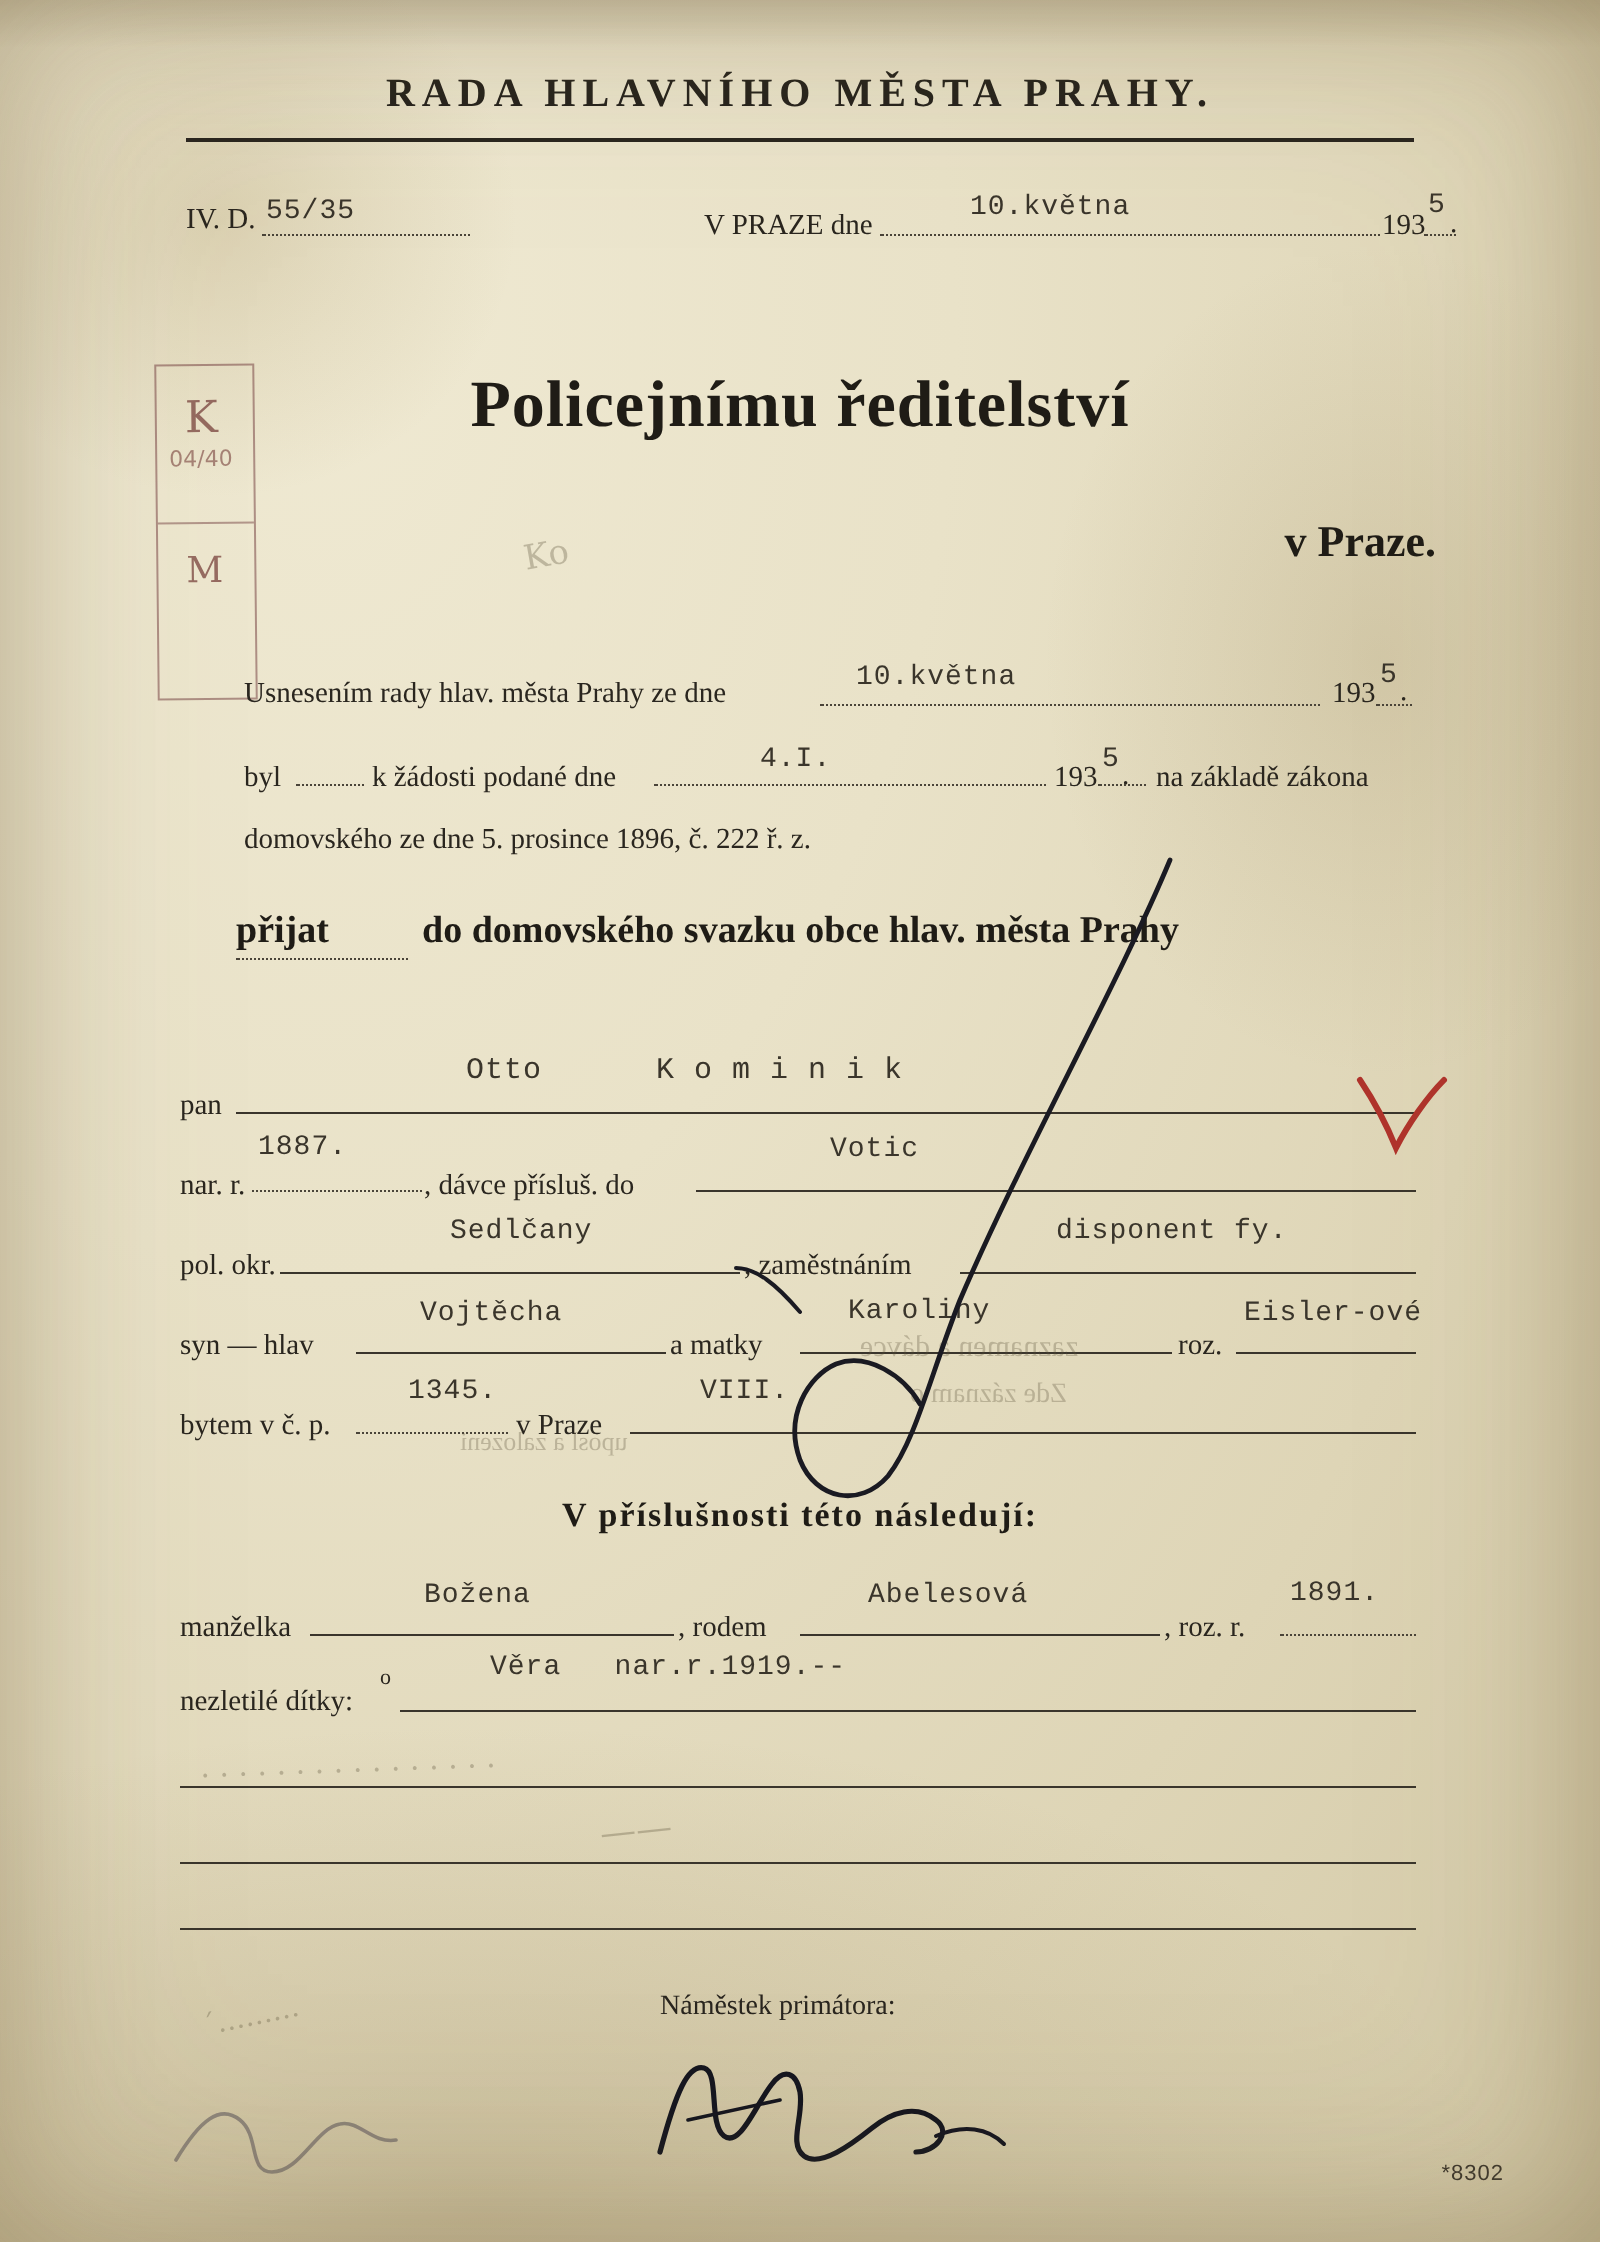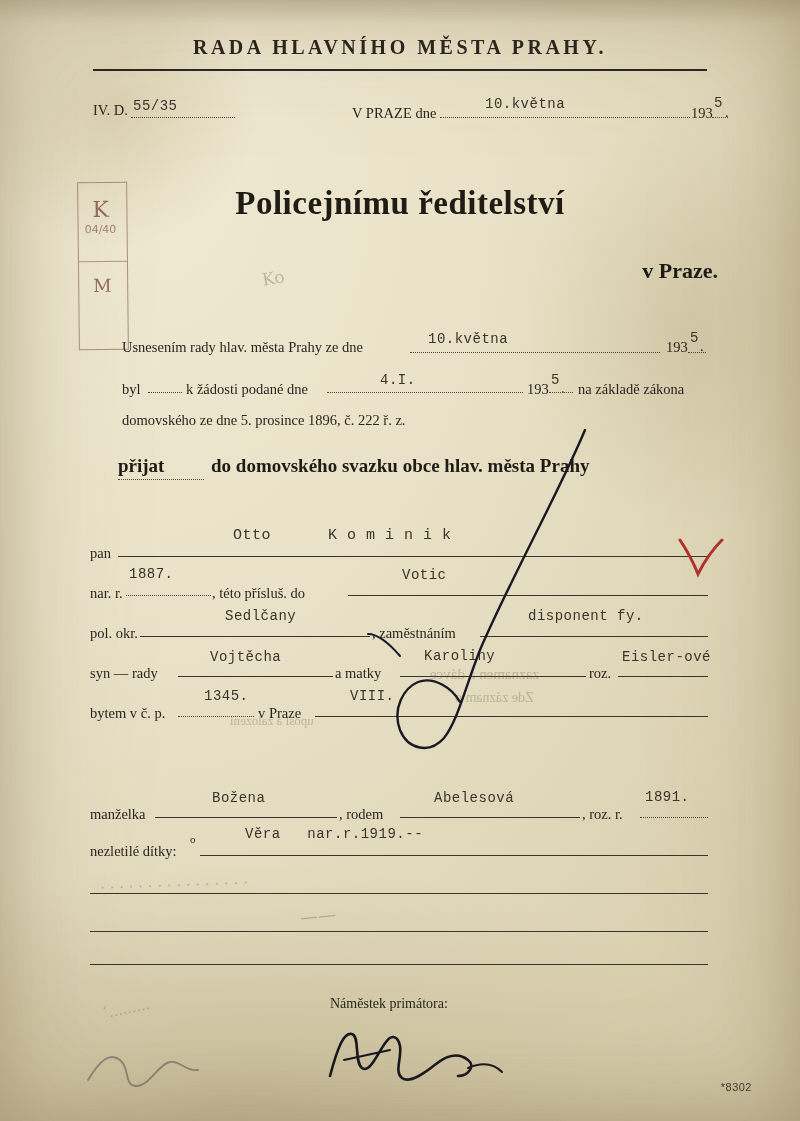--- a/index.html
+++ b/index.html
@@ -246,52 +246,53 @@
   <div class="dots" style="left:118px; top:479px; width:86px;"></div>
   <div class="big" style="left:211px; top:455px; font-size:19px;">do domovského svazku obce hlav. města Prahy</div>
 
   <div class="lbl" style="left:90px; top:545px;">pan</div>
   <div class="tw" style="left:233px; top:527px; font-size:15px;">Otto      K o m i n i k</div>
   <div class="solid" style="left:118px; top:556px; width:590px;"></div>
 
   <div class="lbl" style="left:90px; top:585px;">nar. r.</div>
   <div class="tw" style="left:129px; top:566px;">1887.</div>
   <div class="dots" style="left:126px; top:595px; width:85px;"></div>
-  <div class="lbl" style="left:212px; top:585px;">, této přísluš. do</div>
-  <div class="tw" style="left:402px; top:567px;">Votic</div>
+  <div class="lbl" style="left:212px; top:585px;">, dávce přísluš. do</div>
+  <div class="tw" style="left:415px; top:567px;">Votic</div>
   <div class="solid" style="left:348px; top:595px; width:360px;"></div>
 
   <div class="lbl" style="left:90px; top:625px;">pol. okr.</div>
   <div class="tw" style="left:213px; top:608px;margin-left:12px;">Sedlčany</div>
   <div class="solid" style="left:140px; top:636px; width:230px;"></div>
   <div class="lbl" style="left:372px; top:625px;">, zaměstnáním</div>
   <div class="tw" style="left:528px; top:608px;">disponent fy.</div>
   <div class="solid" style="left:480px; top:636px; width:228px;"></div>
 
-  <div class="lbl" style="left:90px; top:665px;">syn — rady</div>
+  <div class="lbl" style="left:90px; top:665px;">syn — hlav</div>
   <div class="tw" style="left:210px; top:649px;">Vojtěcha</div>
   <div class="solid" style="left:178px; top:676px; width:155px;"></div>
   <div class="lbl" style="left:335px; top:665px;">a matky</div>
   <div class="tw" style="left:424px; top:648px;">Karoliny</div>
   <div class="solid" style="left:400px; top:676px; width:186px;"></div>
   <div class="lbl" style="left:589px; top:665px;">roz.</div>
   <div class="tw" style="left:622px; top:649px;">Eisler-ové</div>
   <div class="solid" style="left:618px; top:676px; width:90px;"></div>
 
   <div class="lbl" style="left:90px; top:705px;">bytem v č. p.</div>
   <div class="tw" style="left:184px; top:688px;margin-left:20px;">1345.</div>
   <div class="dots" style="left:178px; top:716px; width:76px;"></div>
   <div class="lbl" style="left:258px; top:705px;">v Praze</div>
   <div class="tw" style="left:350px; top:688px;">VIII.</div>
   <div class="solid" style="left:315px; top:716px; width:393px;"></div>
 
   <div class="ghost" style="left:430px; top:666px; font-size:15px;">zaznamen a dávce</div>
   <div class="ghost" style="left:455px; top:690px; font-size:14px;">Zde  záznam  o</div>
   <div class="ghost" style="left:230px; top:713px; font-size:13px;">uposl  a  zalozeni</div>
 
+  <div class="big" style="left:0; top:748px; width:800px; text-align:center; font-size:17px; letter-spacing:1px;">V příslušnosti této následují:</div>
 
   <div class="lbl" style="left:90px; top:806px;">manželka</div>
   <div class="tw" style="left:212px; top:790px;">Božena</div>
   <div class="solid" style="left:155px; top:817px; width:182px;"></div>
   <div class="lbl" style="left:339px; top:806px;">, rodem</div>
   <div class="tw" style="left:434px; top:790px;">Abelesová</div>
   <div class="solid" style="left:400px; top:817px; width:180px;"></div>
   <div class="lbl" style="left:582px; top:806px;">, roz. r.</div>
   <div class="tw" style="left:645px; top:789px;">1891.</div>
   <div class="dots" style="left:640px; top:817px; width:68px;"></div>

